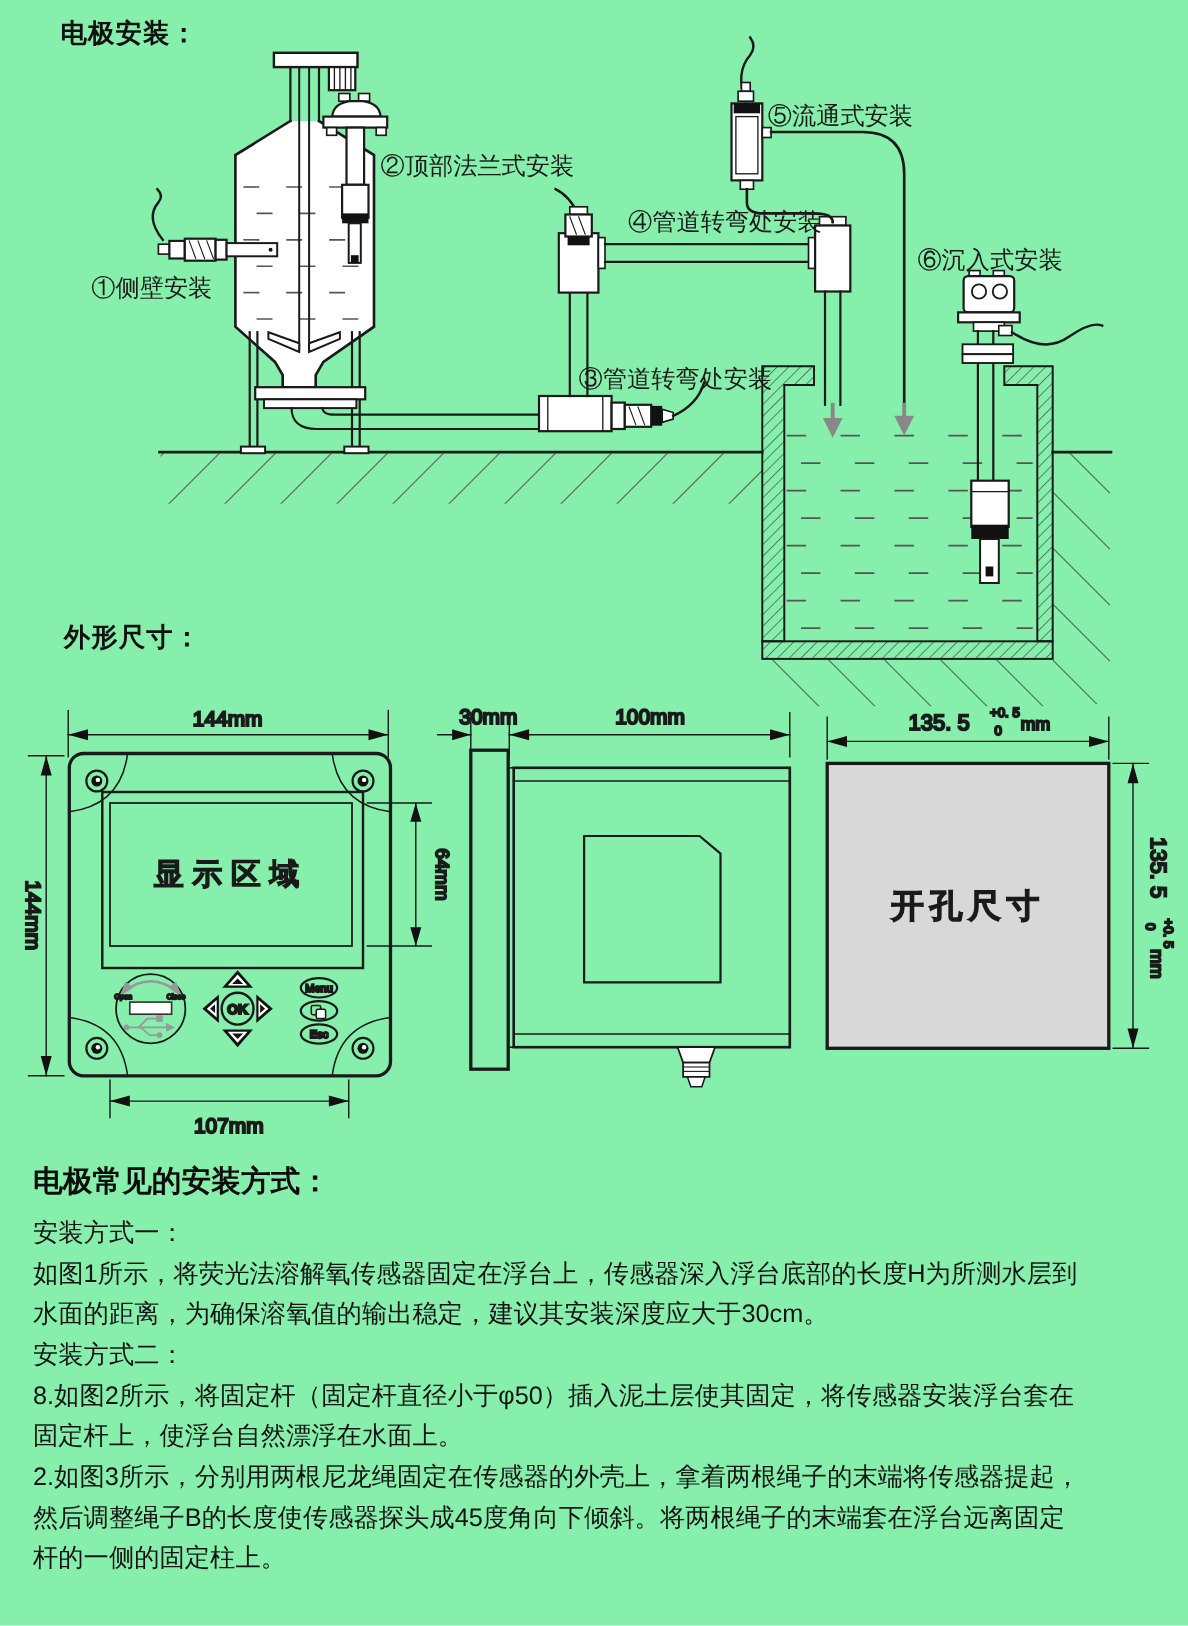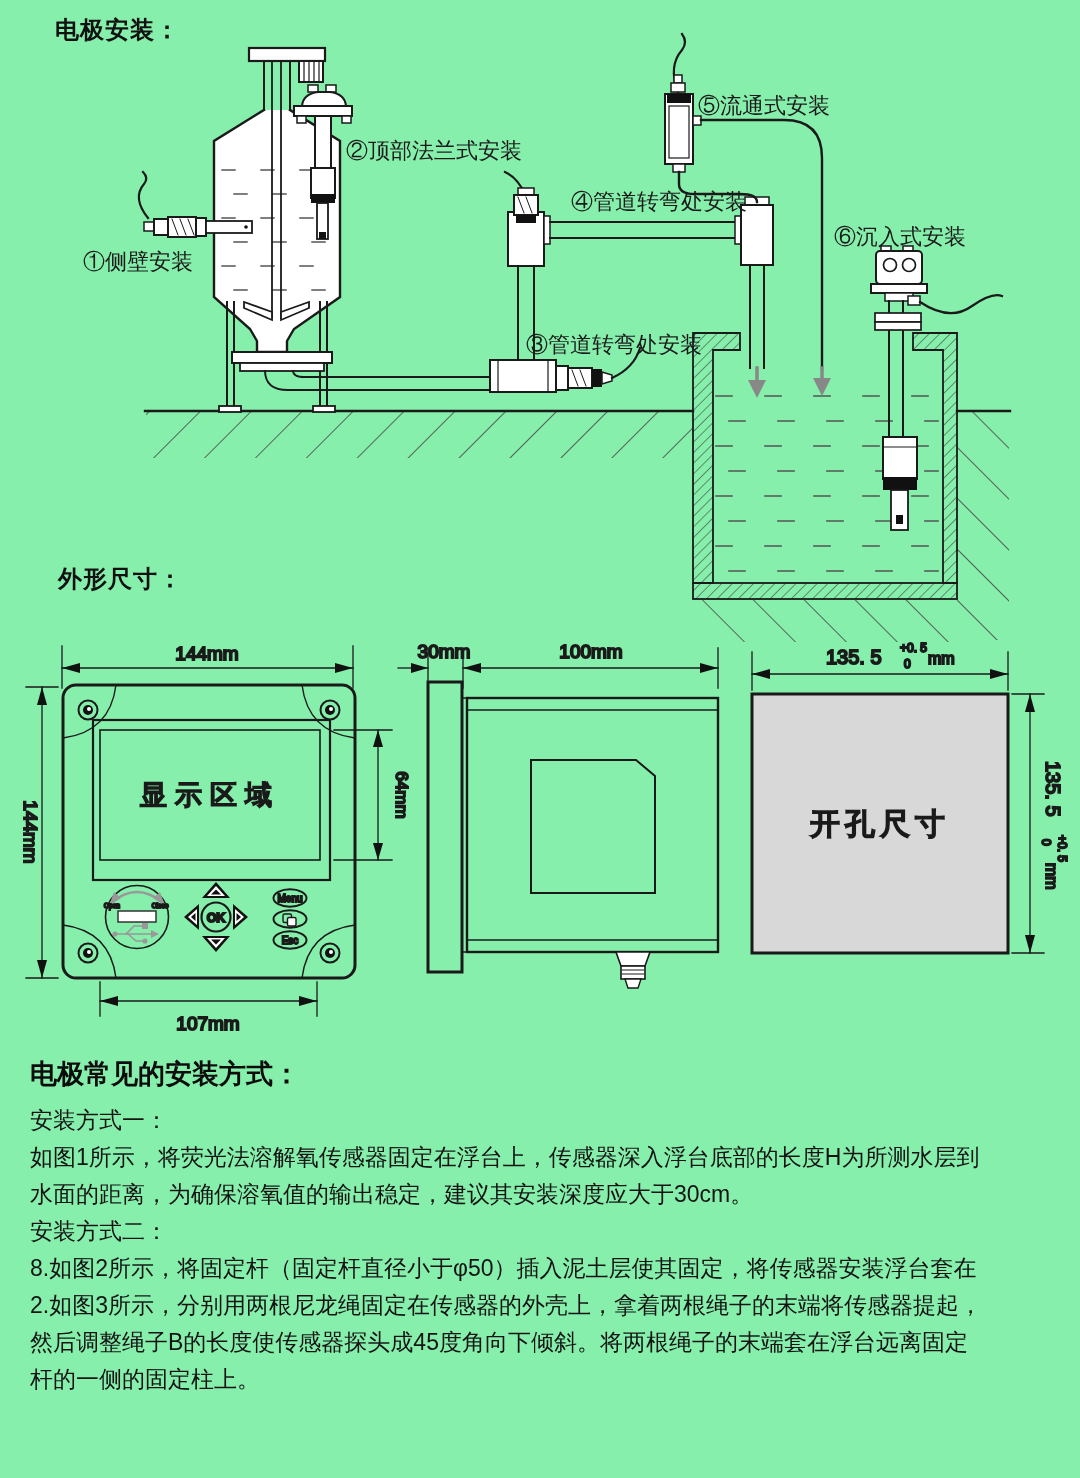--- a/index.html
+++ b/index.html
@@ -408,18 +408,19 @@
     </g>
   </svg>
 
   <div class="methods">
     <h2>电极常见的安装方式：</h2>
     <div class="text-line">安装方式一：</div>
     <div class="text-line">如图1所示，将荧光法溶解氧传感器固定在浮台上，传感器深入浮台底部的长度H为所测水层到</div>
     <div class="text-line">水面的距离，为确保溶氧值的输出稳定，建议其安装深度应大于30cm。</div>
     <div class="text-line">安装方式二：</div>
     <div class="text-line">8.如图2所示，将固定杆（固定杆直径小于φ50）插入泥土层使其固定，将传感器安装浮台套在</div>
+    <div class="text-line">固定杆上，使浮台自然漂浮在水面上。</div>
     <div class="text-line">2.如图3所示，分别用两根尼龙绳固定在传感器的外壳上，拿着两根绳子的末端将传感器提起，</div>
     <div class="text-line">然后调整绳子B的长度使传感器探头成45度角向下倾斜。将两根绳子的末端套在浮台远离固定</div>
     <div class="text-line">杆的一侧的固定柱上。</div>
   </div>
 
 </div>
 
 </body></html>

